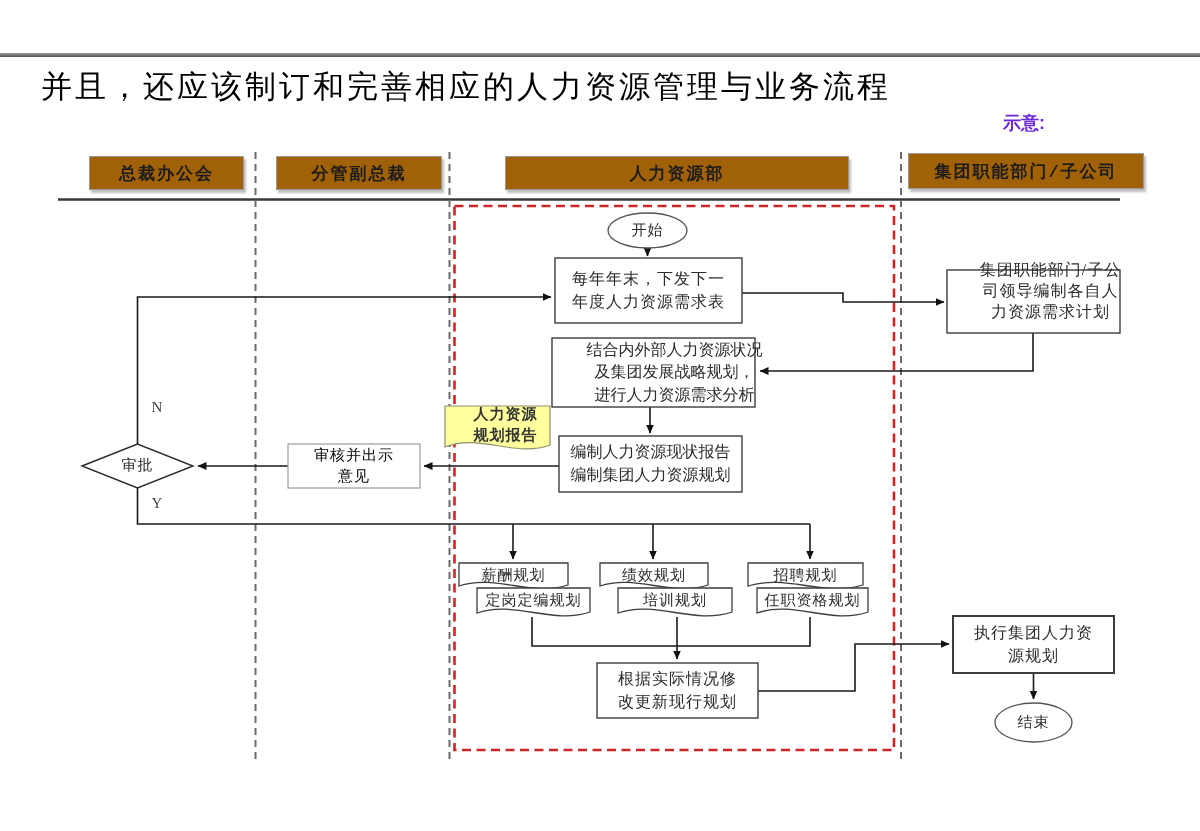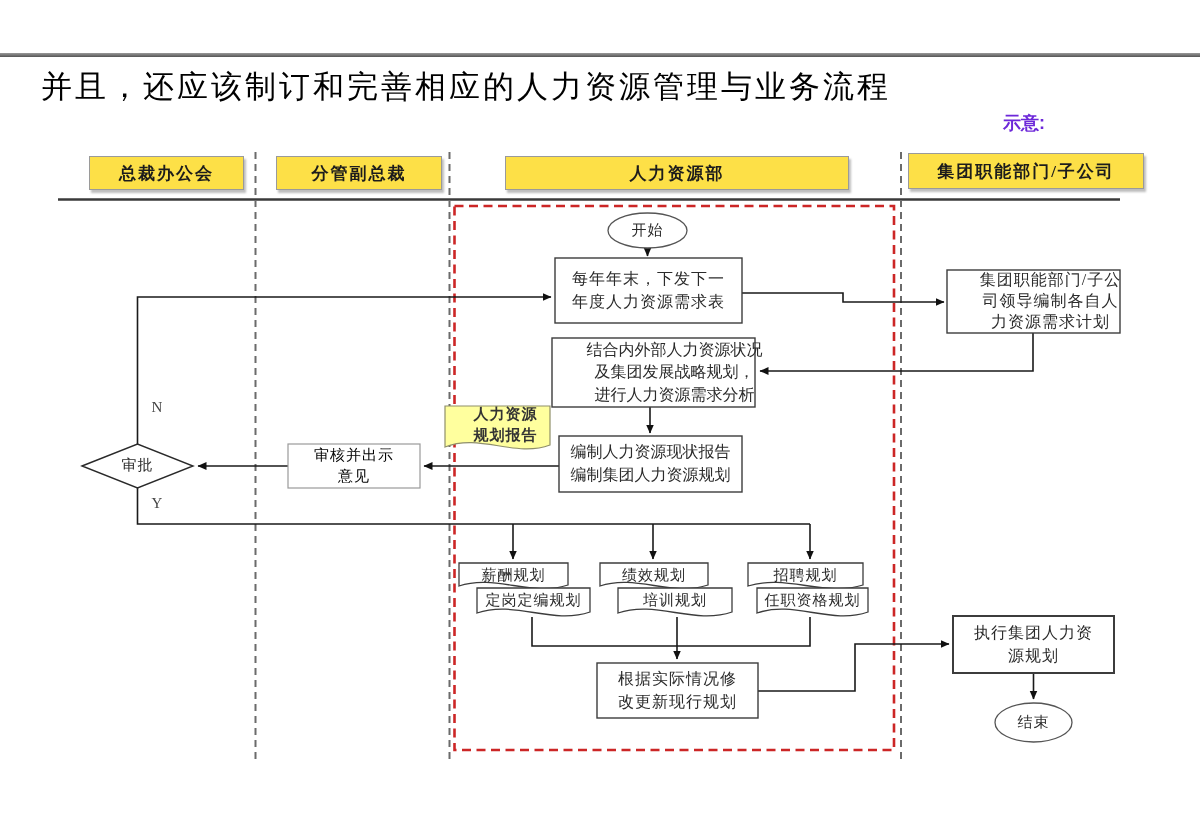--- a/index.html
+++ b/index.html
@@ -16,24 +16,24 @@
     font-family:"Liberation Sans", sans-serif;
     font-size:31px;font-weight:normal;color:#000;letter-spacing:3px;white-space:nowrap;
   }
   .schematic{
     position:absolute;left:1003px;top:111px;
     font-family:"Liberation Sans", sans-serif;
     font-size:18px;font-weight:bold;color:#6d28d9;
   }
   .lane-h{
     position:absolute;top:156px;height:32px;
-    background:#fde047;border:1px solid #9a9a9a;
+    background:#a16207;border:1px solid #9a9a9a;
     box-shadow:2px 3px 2px rgba(110,110,110,0.45);
     display:flex;align-items:center;justify-content:center;
-    font-weight:bold;font-size:17px;color:#1c1c1c;letter-spacing:2px;
+    font-weight:bold;font-size:17px;color:#1c1c1c;letter-spacing:2px;font-family:Liberation Mono, monospace;
   }
   svg.canvas{position:absolute;left:0;top:0;}
   .txt{
     position:absolute;display:flex;align-items:center;justify-content:center;
     text-align:center;white-space:pre-line;line-height:1.42;
     color:#2b2b2b;font-size:16px;letter-spacing:1px;
   }
   .s15{font-size:15px;}
   .red-t{color:#000000;}
   .note-t{font-weight:bold;color:#333;margin-left:8px;}
@@ -102,21 +102,21 @@
     <path d="M757,588 L868,588 L868,612 C 831,625 794,600 757,613 Z" fill="#fff" stroke="#3c3c3c" stroke-width="1.3"></path>
 
     <rect x="597" y="663" width="161" height="55" fill="#fff" stroke="#3c3c3c" stroke-width="1.4"></rect>
     <rect x="953" y="616" width="161" height="57" fill="#fff" stroke="#3c3c3c" stroke-width="2"></rect>
     <ellipse cx="1033.5" cy="722.5" rx="38.5" ry="19.5" fill="#fff" stroke="#555" stroke-width="1.3"></ellipse>
   </svg>
 
   <div class="txt s15" style="left:608px;top:213px;width:79px;height:35px;">开始</div>
   <div class="txt" style="left:555px;top:258px;width:187px;height:65px;">每年年末，下发下一
 年度人力资源需求表</div>
-  <div class="txt" style="left:947px;top:270px;width:207px;height:63px;line-height:1.3;">集团职能部门/子公
+  <div class="txt" style="left:947px;top:260px;width:207px;height:63px;line-height:1.3;">集团职能部门/子公
 司领导编制各自人
 力资源需求计划</div>
   <div class="txt" style="left:552px;top:338px;width:245px;height:69px;line-height:1.38;letter-spacing:0;">结合内外部人力资源状况
 及集团发展战略规划，
 进行人力资源需求分析</div>
   <div class="txt s15 note-t" style="left:445px;top:403px;width:105px;height:44px;">人力资源
 规划报告</div>
   <div class="txt" style="left:559px;top:436px;width:183px;height:56px;letter-spacing:0;">编制人力资源现状报告
 编制集团人力资源规划</div>
   <div class="txt s15 red-t" style="left:288px;top:444px;width:132px;height:44px;">审核并出示

